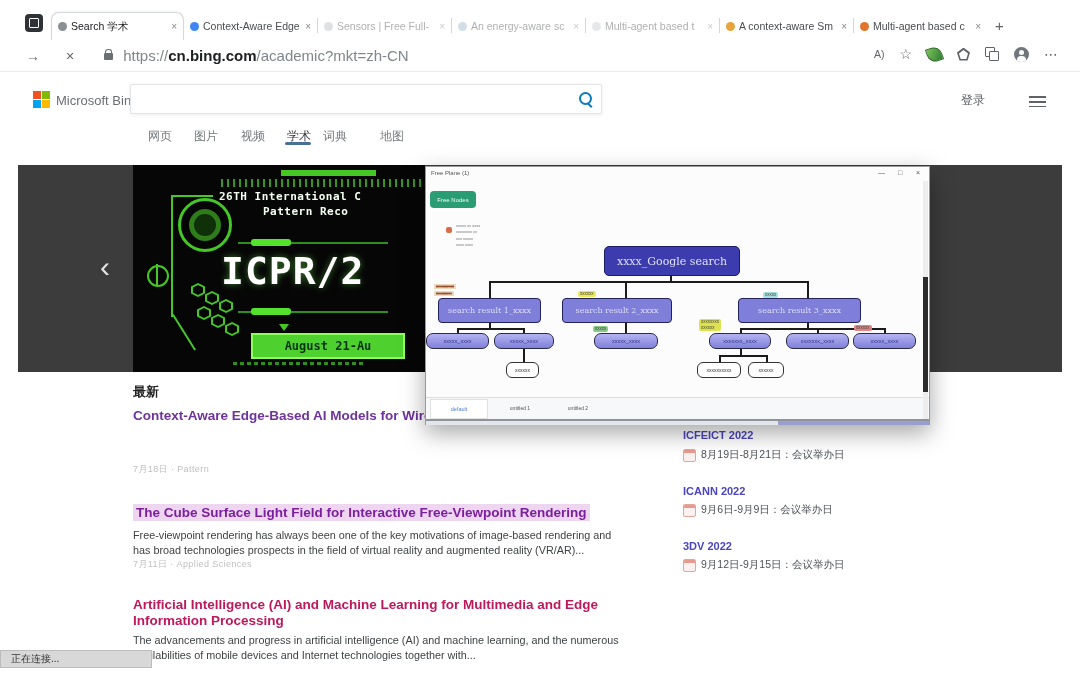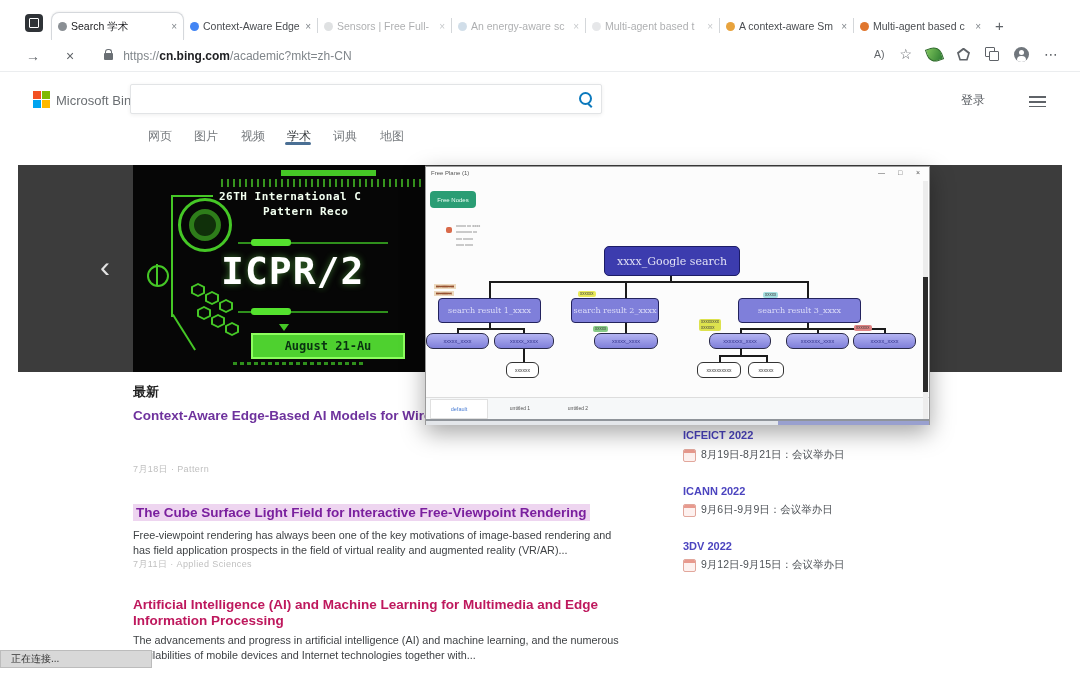--- a/index.html
+++ b/index.html
@@ -19,21 +19,21 @@
   .dot{width:9px;height:9px;border-radius:50%;flex:none;}
   .tabx{color:#80868b;font-size:10px;flex:none;cursor:default;}
   .tsep{width:1px;height:15px;background:#d4d7da;margin-bottom:7px;}
   .newtab{font-size:15px;color:#5f6368;margin:0 0 6px 8px;}
   .navrow{position:absolute;left:0;top:40px;width:1080px;height:31px;background:#fff;border-bottom:1px solid #ebedef;
           display:flex;align-items:center;}
   .navglyph{color:#5f6368;font-size:14px;margin-left:26px;}
   .lock{width:9px;height:7px;background:#6a6f74;border-radius:1px;position:relative;margin:2px 0 0 30px;}
   .lock:before{content:"";position:absolute;top:-4px;left:1.2px;width:5px;height:4px;border:1.4px solid #6a6f74;
                border-bottom:none;border-radius:3px 3px 0 0;}
-  .url{font-size:12px;color:#80868b;margin-left:10px;}
+  .url{font-size:15px;color:#80868b;margin-left:10px;}
   .url b{color:#202124;font-weight:bold;}
   .tb-icons{position:absolute;right:22px;top:46px;display:flex;align-items:center;gap:15px;}
   .ic{color:#5f6368;font-size:13px;}
   .leaf{width:13px;height:13px;background:linear-gradient(135deg,#7cc35a,#2e7d32);border:1px solid #2e6b2a;
         border-radius:0 60% 0 60%;transform:rotate(-20deg);}
   .pent{width:13px;height:13px;clip-path:polygon(50% 0,100% 38%,81% 100%,19% 100%,0 38%);background:#5f6368;position:relative;}
   .pent i{position:absolute;left:2px;top:2.5px;width:9px;height:9px;clip-path:inherit;background:#fff;display:block;}
   .coll{width:14px;height:14px;position:relative;}
   .coll i{position:absolute;width:8px;height:8px;border:1.4px solid #5f6368;border-radius:1px;display:block;}
   .coll i:first-child{left:0;top:0;}
@@ -197,21 +197,21 @@
   <div class="burger">
       <i></i>
       <i></i>
       <i></i>
     </div>
 
   <div class="bnav" style="left:148px">网页</div>
   <div class="bnav" style="left:194px">图片</div>
   <div class="bnav" style="left:241px">视频</div>
   <div class="bnav on" style="left:287px">学术</div>
-  <div class="bnav" style="left:333px">词典</div>
+  <div class="bnav" style="left:323px">词典</div>
   <div class="bnav" style="left:380px">地图</div>
   <div class="bnav-underline"></div>
 
   <div class="band"></div>
   <div class="chev">‹</div>
 
   <div class="banner">
     <div class="b-green" style="left:148px;top:5px;width:95px;height:6px;"></div>
     <div class="abs" style="left:88px;top:14px;width:204px;height:8px;background:repeating-linear-gradient(90deg,#3faf22 0 2px,transparent 2px 6px);opacity:.85;"></div>
     <div class="b-text" style="left:86px;top:25px;">26TH International C</div>
@@ -250,21 +250,21 @@
     <div class="b-badge">August 21-Au</div>
     <div class="abs" style="left:100px;top:197px;width:130px;height:3px;background:repeating-linear-gradient(90deg,#2f8f1c 0 4px,transparent 4px 7px);"></div>
   </div>
 
   <div class="sect">最新</div>
 
   <div class="rtitle" style="top:408px;max-width:490px;overflow:hidden;">Context-Aware Edge-Based AI Models for Wireless</div>
   <div class="meta" style="top:463px;">7月18日 · Pattern</div>
 
   <div class="rtitle2" style="top:504px;">The Cube Surface Light Field for Interactive Free-Viewpoint Rendering</div>
-  <div class="snip" style="top:528px;">Free-viewpoint rendering has always been one of the key motivations of image-based rendering and has field application prospects in the field of virtual reality and augmented reality (VR/AR)...</div>
+  <div class="snip" style="top:528px;">Free-viewpoint rendering has always been one of the key motivations of image-based rendering and has broad technologies prospects in the field of virtual reality and augmented reality (VR/AR)...</div>
   <div class="meta" style="top:558px;">7月11日 · Applied Sciences</div>
 
   <div class="rtitle3" style="top:597px;">Artificial Intelligence (AI) and Machine Learning for Multimedia and Edge Information Processing</div>
   <div class="snip" style="top:633px;">The advancements and progress in artificial intelligence (AI) and machine learning, and the numerous availabilities of mobile devices and Internet technologies together with...</div>
 
   <div class="sb-title" style="top:429px;">ICFEICT 2022</div>
   <div class="cal" style="top:449px;"></div>
   <div class="sb-date" style="top:448px;">8月19日-8月21日：会议举办日</div>
 
   <div class="sb-title" style="top:485px;">ICANN 2022</div>
@@ -307,21 +307,21 @@
     <div class="mmline" style="left:391px;top:161px;width:1.5px;height:5px;"></div>
     <div class="mmline" style="left:458px;top:161px;width:1.5px;height:5px;"></div>
     <div class="mmline" style="left:97px;top:182px;width:1.5px;height:13px;"></div>
     <div class="mmline" style="left:314px;top:182px;width:1.5px;height:6px;"></div>
     <div class="mmline" style="left:293px;top:188px;width:47px;height:1.5px;"></div>
     <div class="mmline" style="left:293px;top:188px;width:1.5px;height:7px;"></div>
     <div class="mmline" style="left:340px;top:188px;width:1.5px;height:7px;"></div>
 
     <div class="mmroot">xxxx_Google search</div>
     <div class="mmbr" style="left:12px;width:103px;">search result 1_xxxx</div>
-    <div class="mmbr" style="left:145px;width:88px;">search result 2_xxxx</div>
+    <div class="mmbr" style="left:136px;width:110px;">search result 2_xxxx</div>
     <div class="mmbr" style="left:312px;width:123px;">search result 3_xxxx</div>
 
     <div class="snote" style="left:8px;top:117px;">xxxxxxxx</div>
     <div class="snote" style="left:8px;top:124px;">xxxxxxx</div>
     <div class="chip" style="left:152px;top:124px;background:#e9e95a;">xxxxxx</div>
     <div class="chip" style="left:337px;top:125px;background:#a5dfe0;">xxxxx</div>
     <div class="chip" style="left:167px;top:159px;background:#86ca86;">xxxxx</div>
     <div class="chip" style="left:273px;top:152px;background:#dde24e;">
       <div>xxxxxxxx</div>
       <div>xxxxxx</div>

